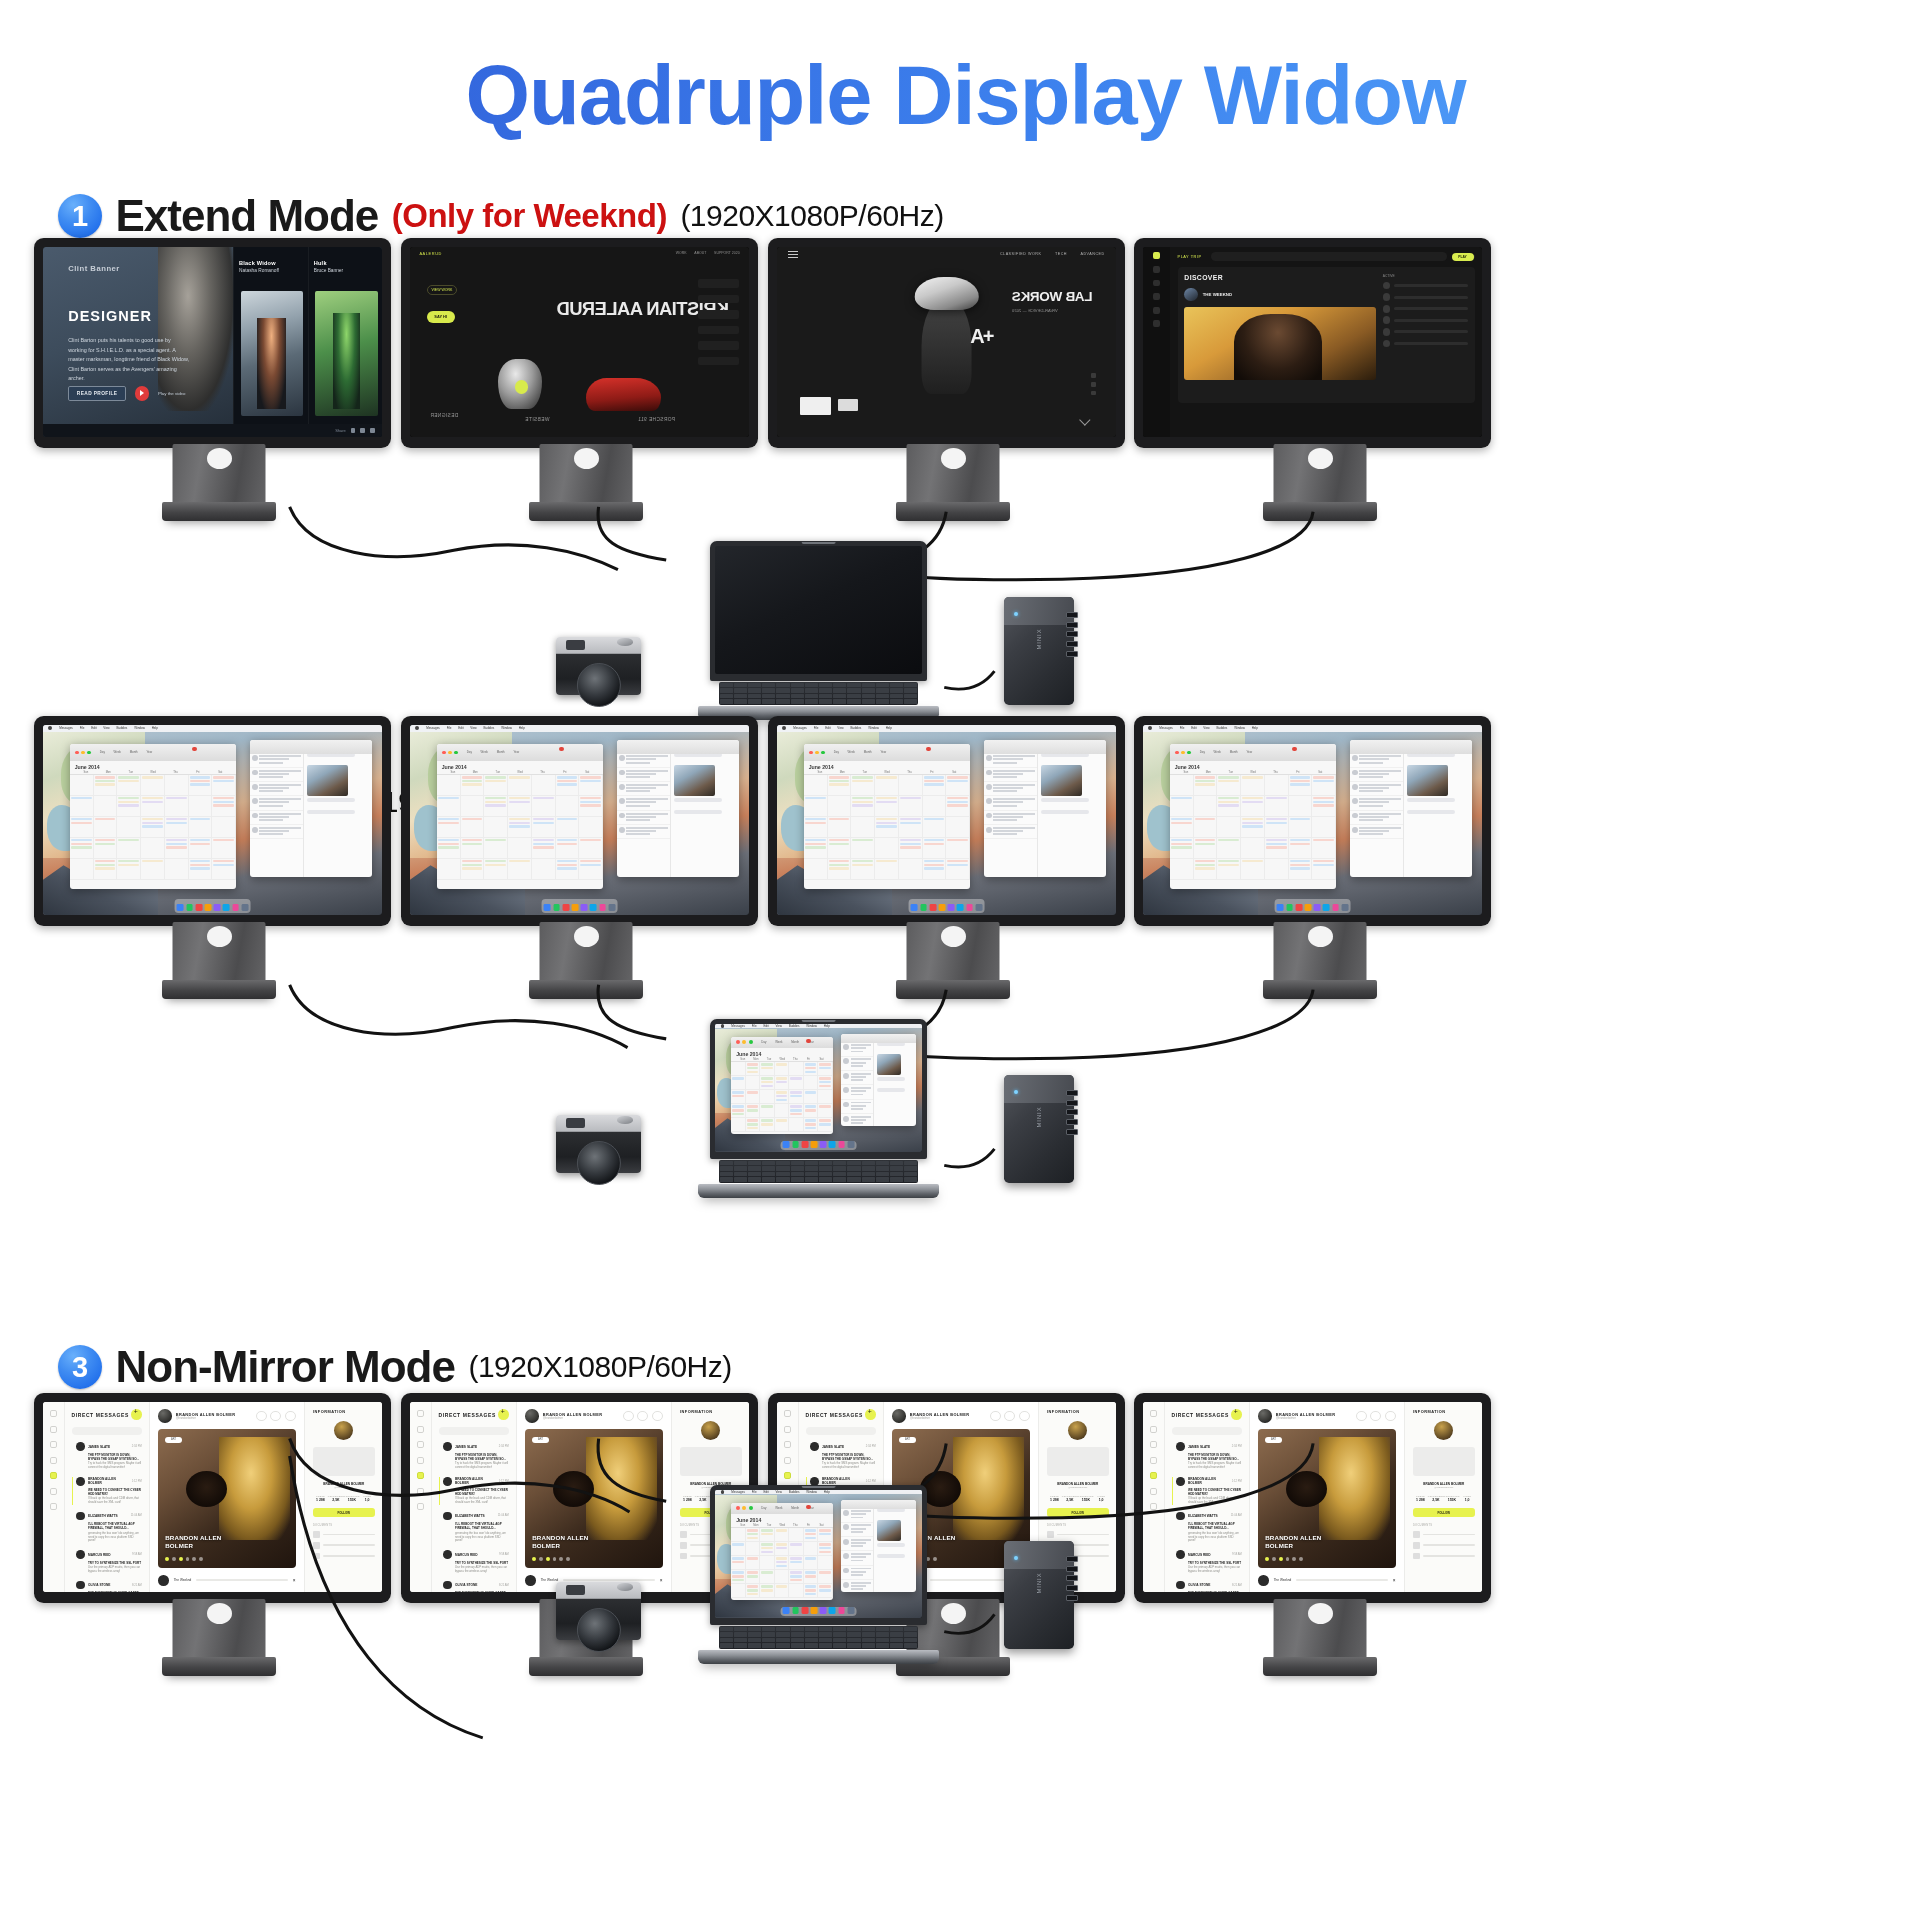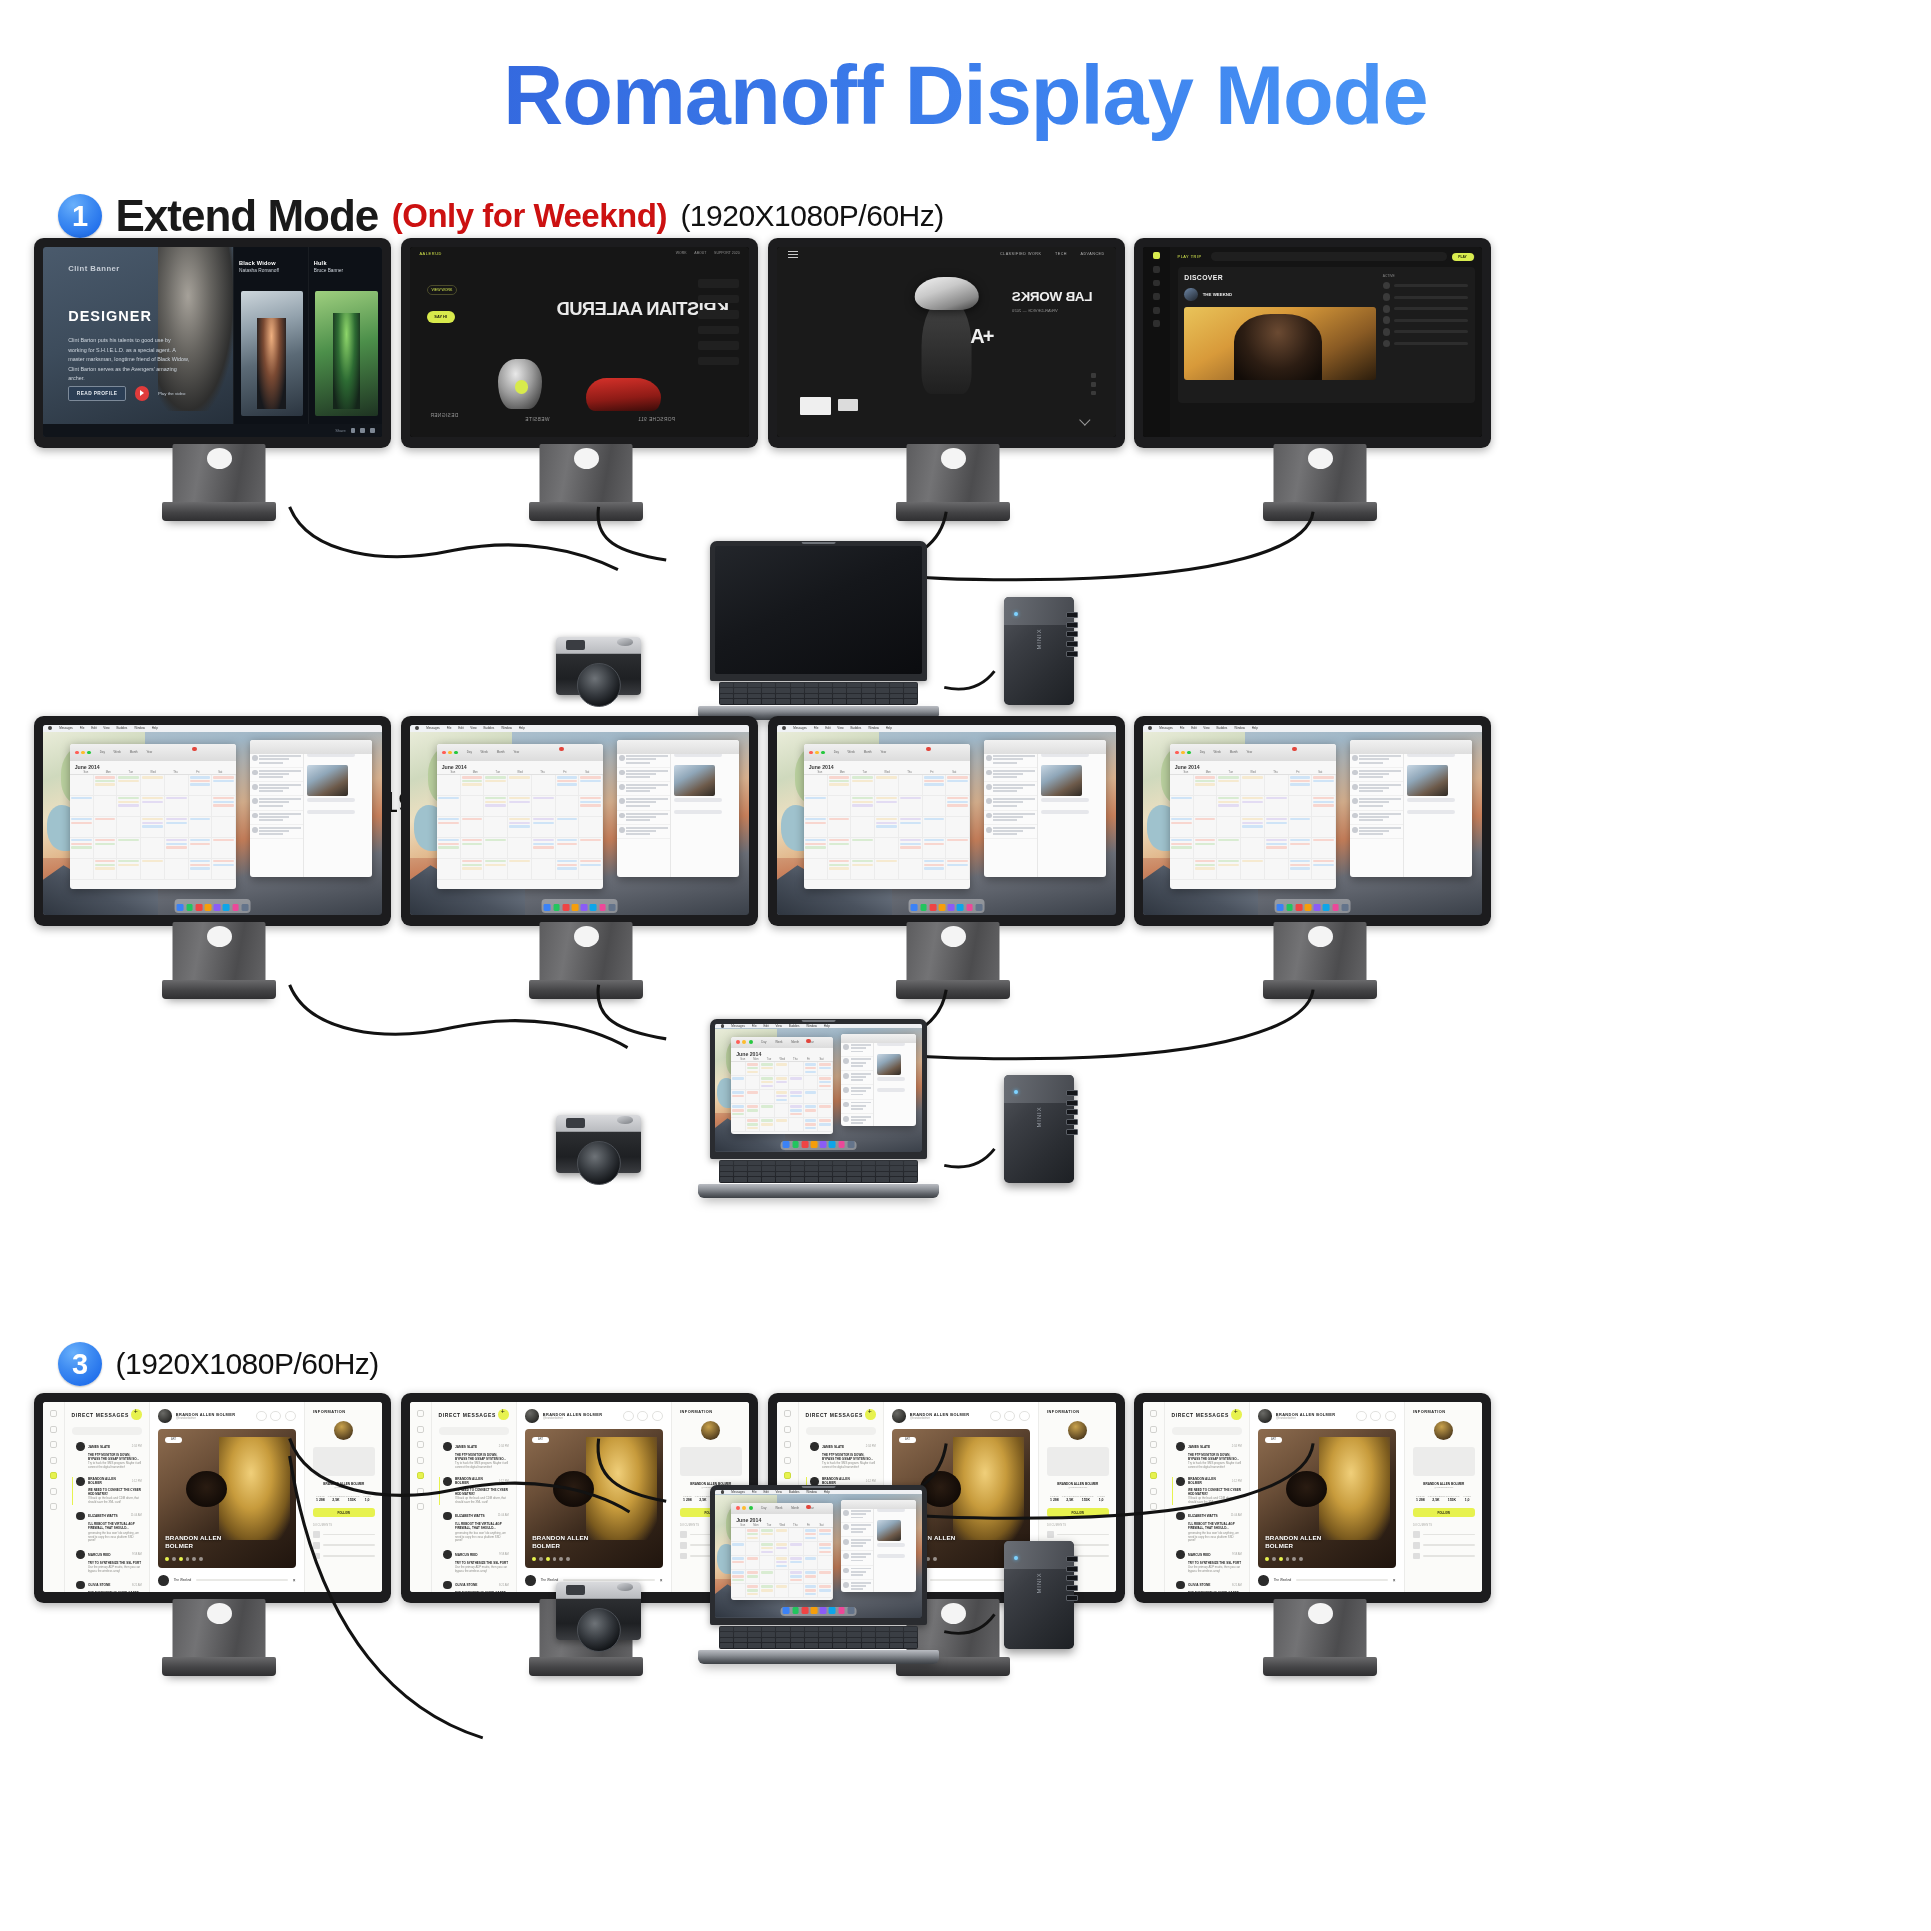--- a/index.html
+++ b/index.html
@@ -267,21 +267,21 @@
   .cam-dial{position:absolute;right:10%;top:2%;width:18%;height:13%;border-radius:50%;background:linear-gradient(160deg,#cfd1d5,#7e8186);}
 
   
   .cables{position:absolute;left:0;top:0;width:1931px;height:1931px;pointer-events:none;}
 </style>
 </head>
 <body>
 
 <div class="page">
 
-  <div class="title">Romanoff Display Mode</div>
+  <div class="title">Quadruple Display Widow</div>
 
   <div class="sec-head" style="left:58px; top:191px;">
     <div class="badge">1</div>
     <div class="sec-title">Extend Mode</div>
     <div class="sec-warn">(Only for Weeknd)</div>
     <div class="sec-res">(1920X1080P/60Hz)</div>
   </div>
 
   <div class="monitor" style="left:34px; top:238px; width:357px; height:210px;">
     <div class="bezel">
@@ -1841,20 +1841,21 @@
         <i></i>
         <i></i>
         <i></i>
         <i></i>
         <i></i>
       </div>
   </div>
 
   <div class="sec-head" style="left:58px; top:1342px;">
     <div class="badge">3</div>
+    <div class="sec-title">Non-Mirror Mode</div>
     <div class="sec-res">(1920X1080P/60Hz)</div>
   </div>
 
   <div id="nonmirror-row">
   <div class="monitor" style="left:34px; top:1393px; width:357px; height:210px;">
     <div class="bezel">
       <div class="screen">
     <div class="sn-bg">
       <div class="sn-rail">
         <i></i>

